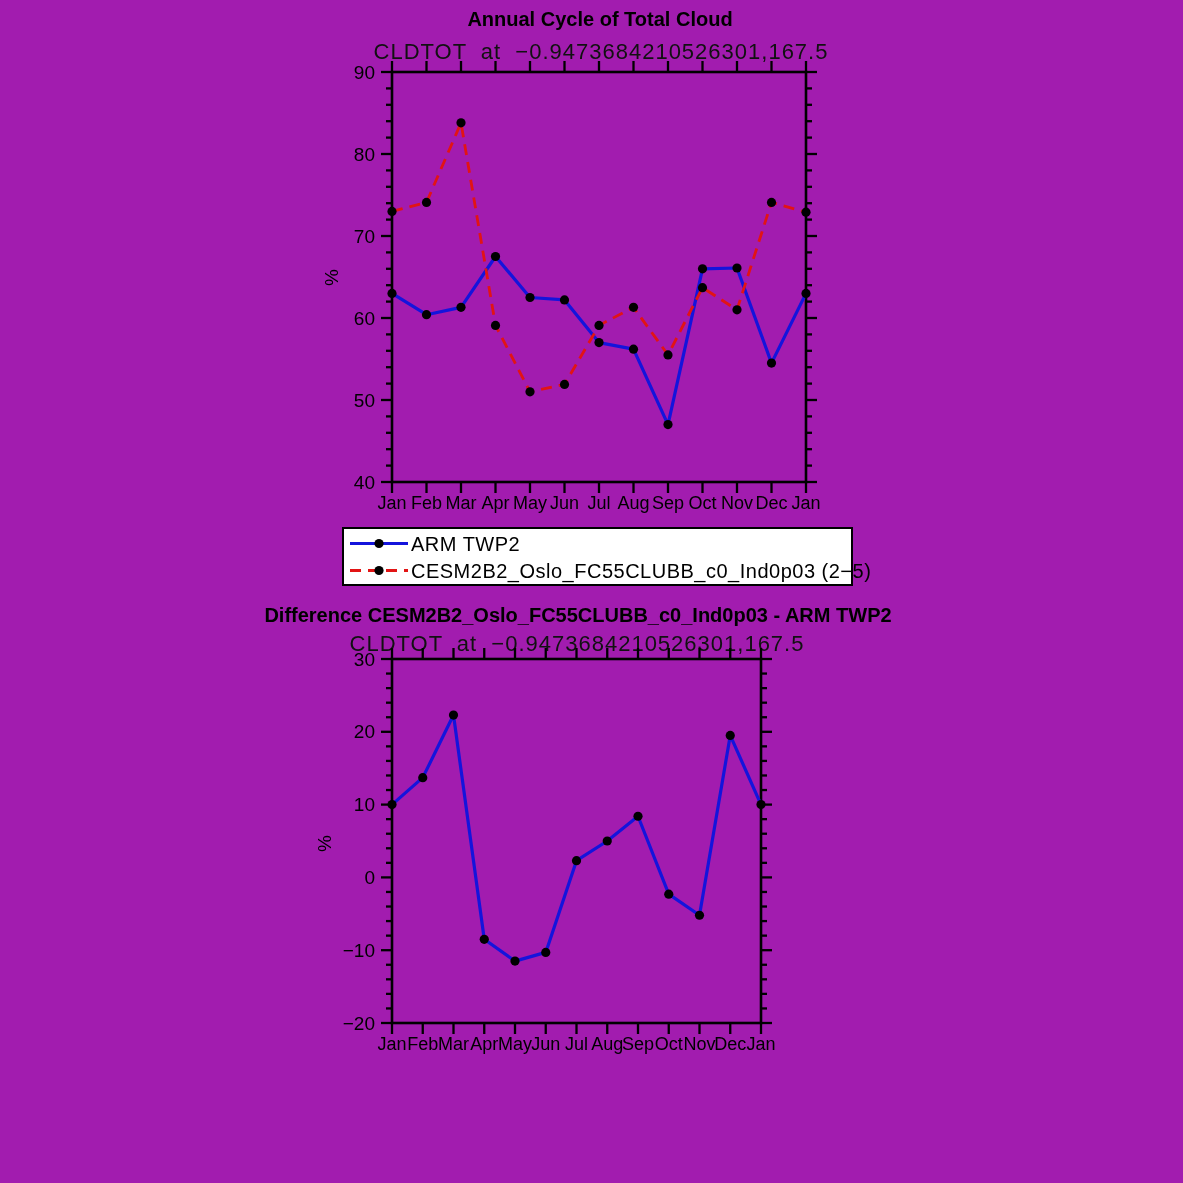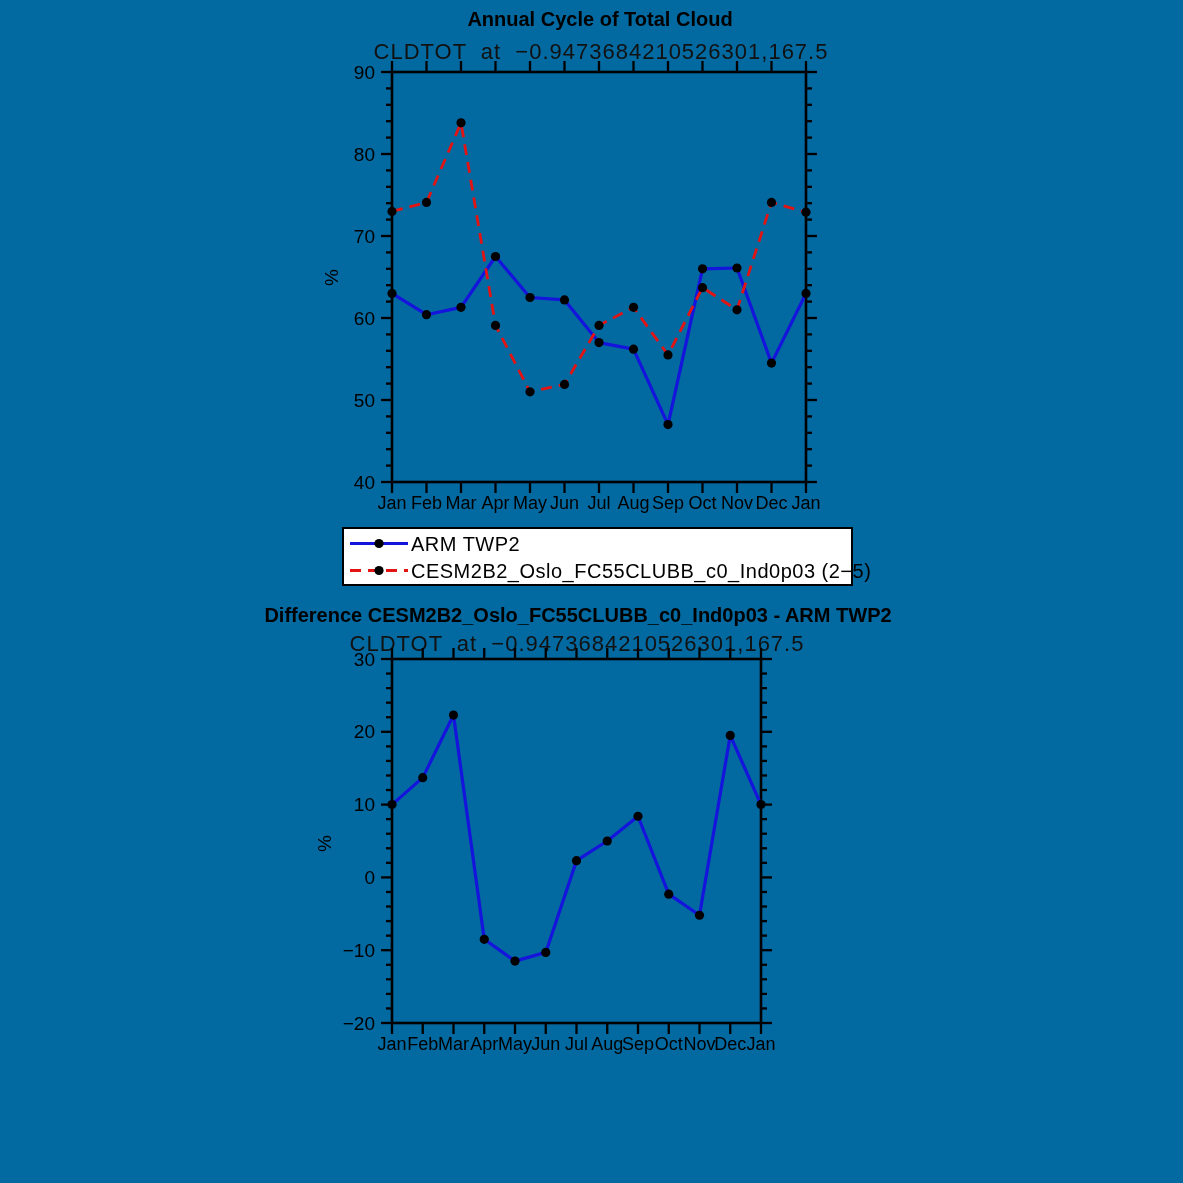--- a/index.html
+++ b/index.html
@@ -7,21 +7,21 @@
     padding: 0;
     width: 1183px;
     height: 1183px;
     background: #ffffff;
     font-family: "Liberation Sans", sans-serif;
   }
   #figure-wrap {
     position: relative;
     width: 1183px;
     height: 1183px;
-    background: #0369a1;
+    background: #a21caf;
   }
   svg { display: block; }
   .chart-title {
     font-size: 20px;
     font-weight: bold;
     text-anchor: middle;
     fill: #000000;
   }
   .chart-subtitle {
     font-size: 22px;

